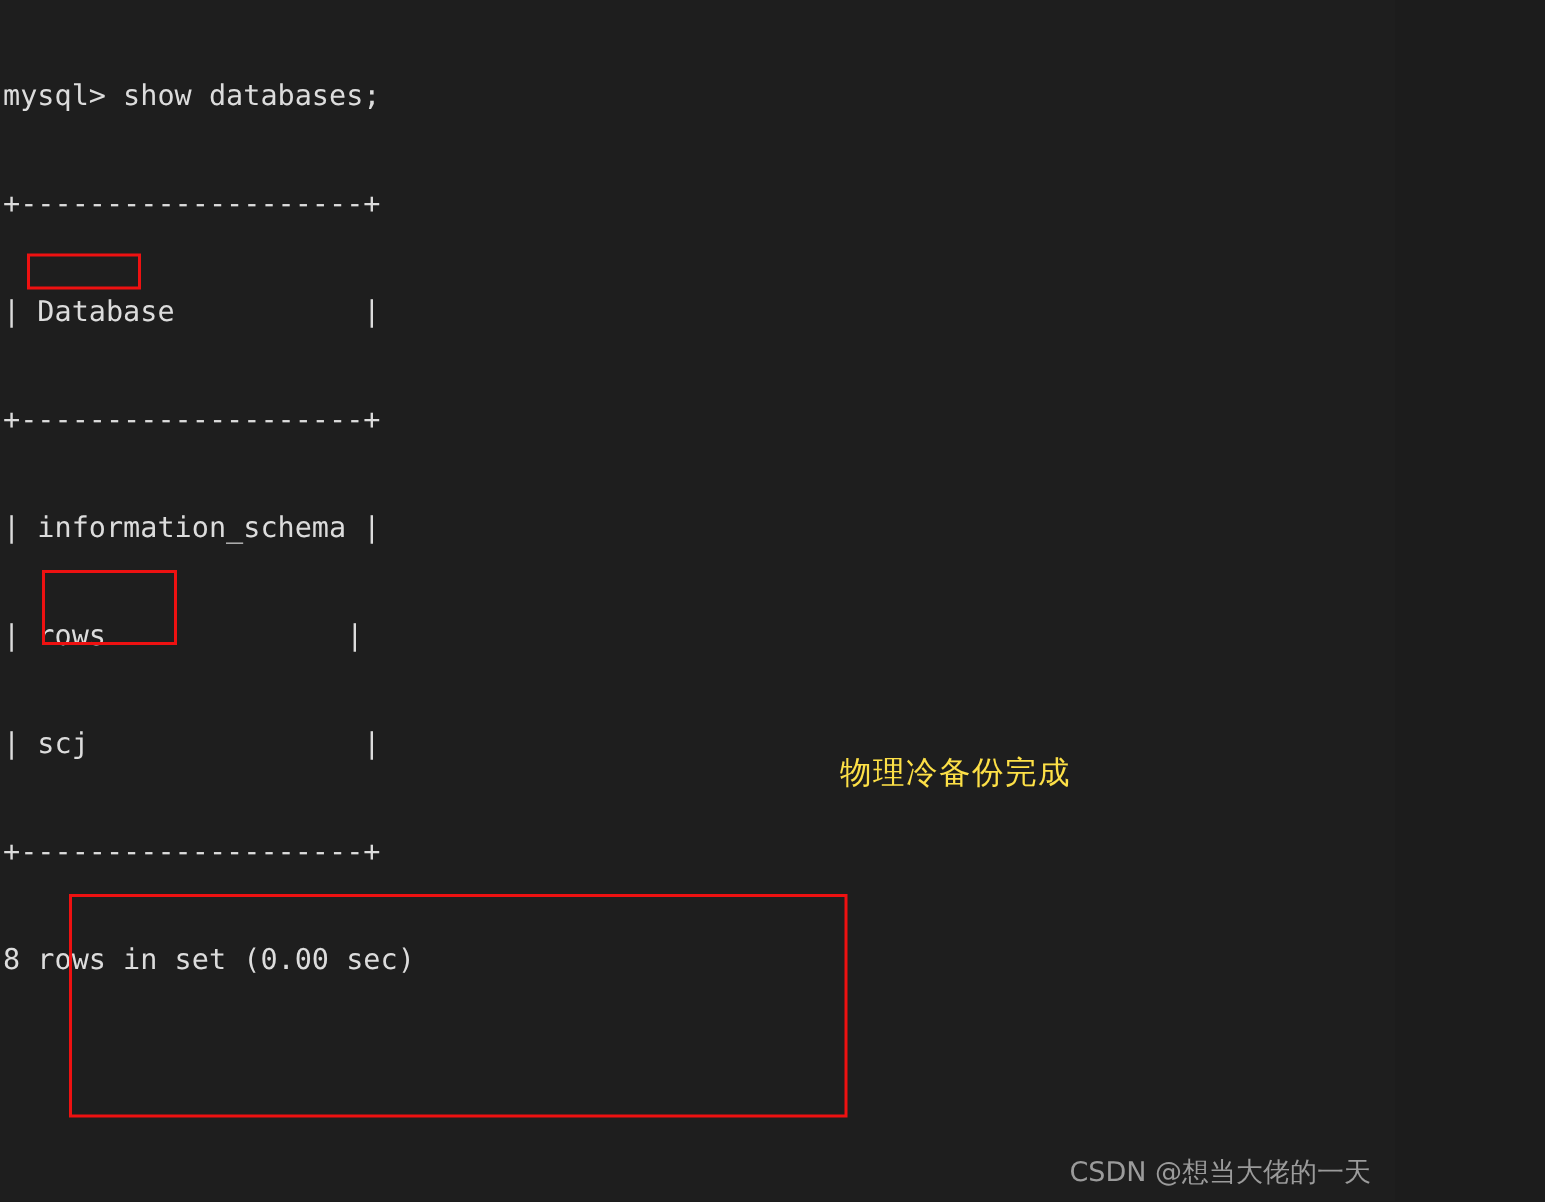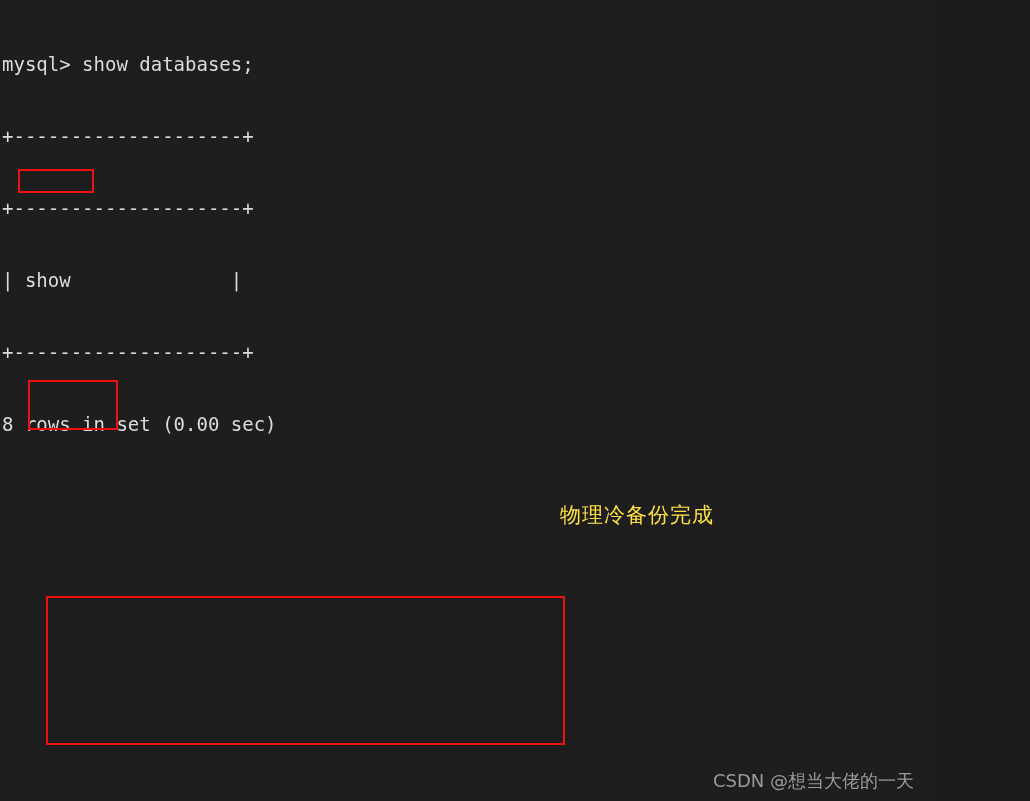--- a/index.html
+++ b/index.html
@@ -60,22 +60,25 @@
   }
 </style>
 </head>
 <body>
 
 <div id="screen" style="background: rgb(30, 30, 30);">
 
   <div id="terminal" style="color: rgb(220, 220, 220);">
     <div class="tline">mysql&gt; show databases;</div>
     <div class="tline">+--------------------+</div>
+    <div class="tline">| Database           |</div>
     <div class="tline">+--------------------+</div>
-    <div class="tline">| show              |</div>
+    <div class="tline">| information_schema |</div>
+    <div class="tline">| rows              |</div>
+    <div class="tline">| scj                |</div>
     <div class="tline">+--------------------+</div>
     <div class="tline">8 rows in set (0.00 sec)</div>
     
     
     
     
     
     
     
     

